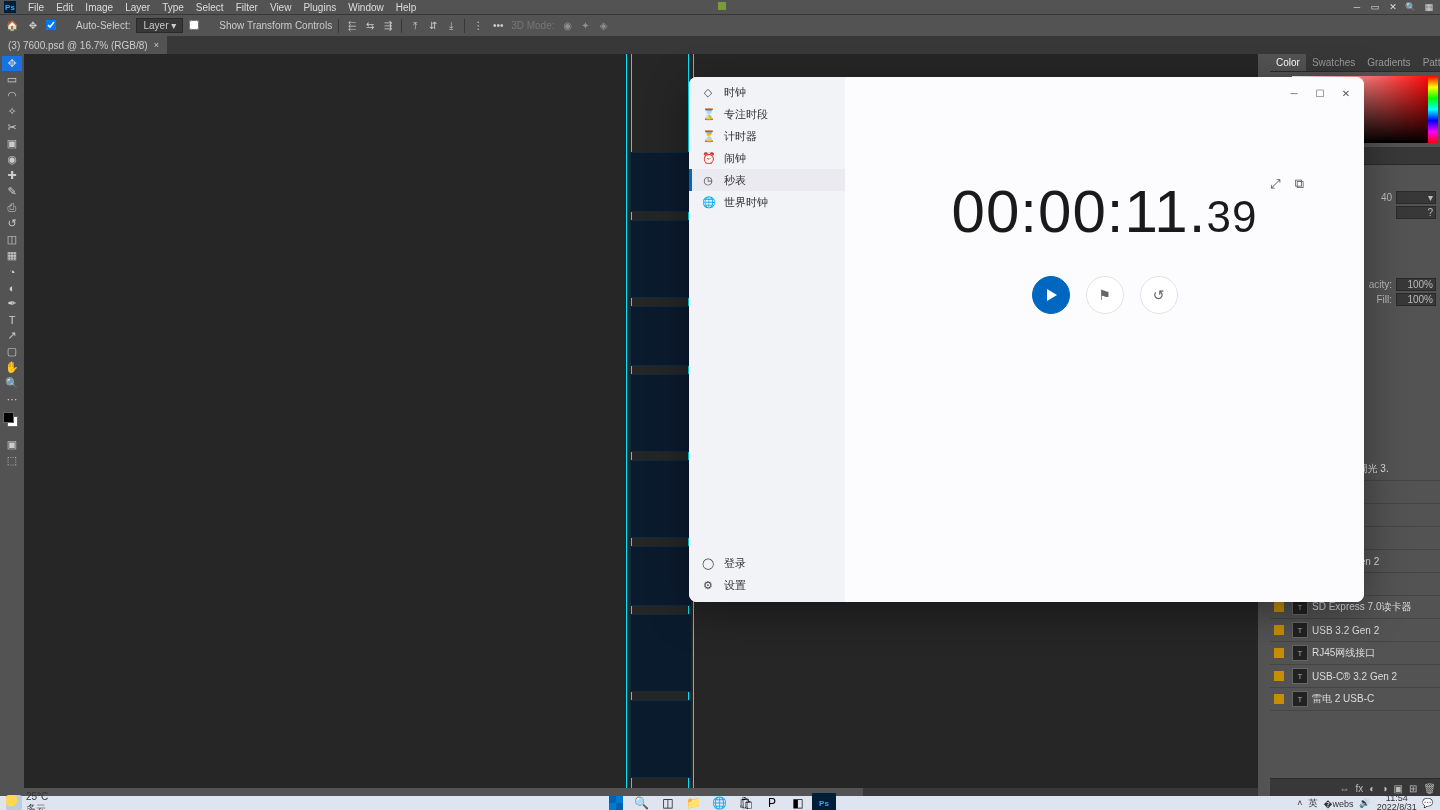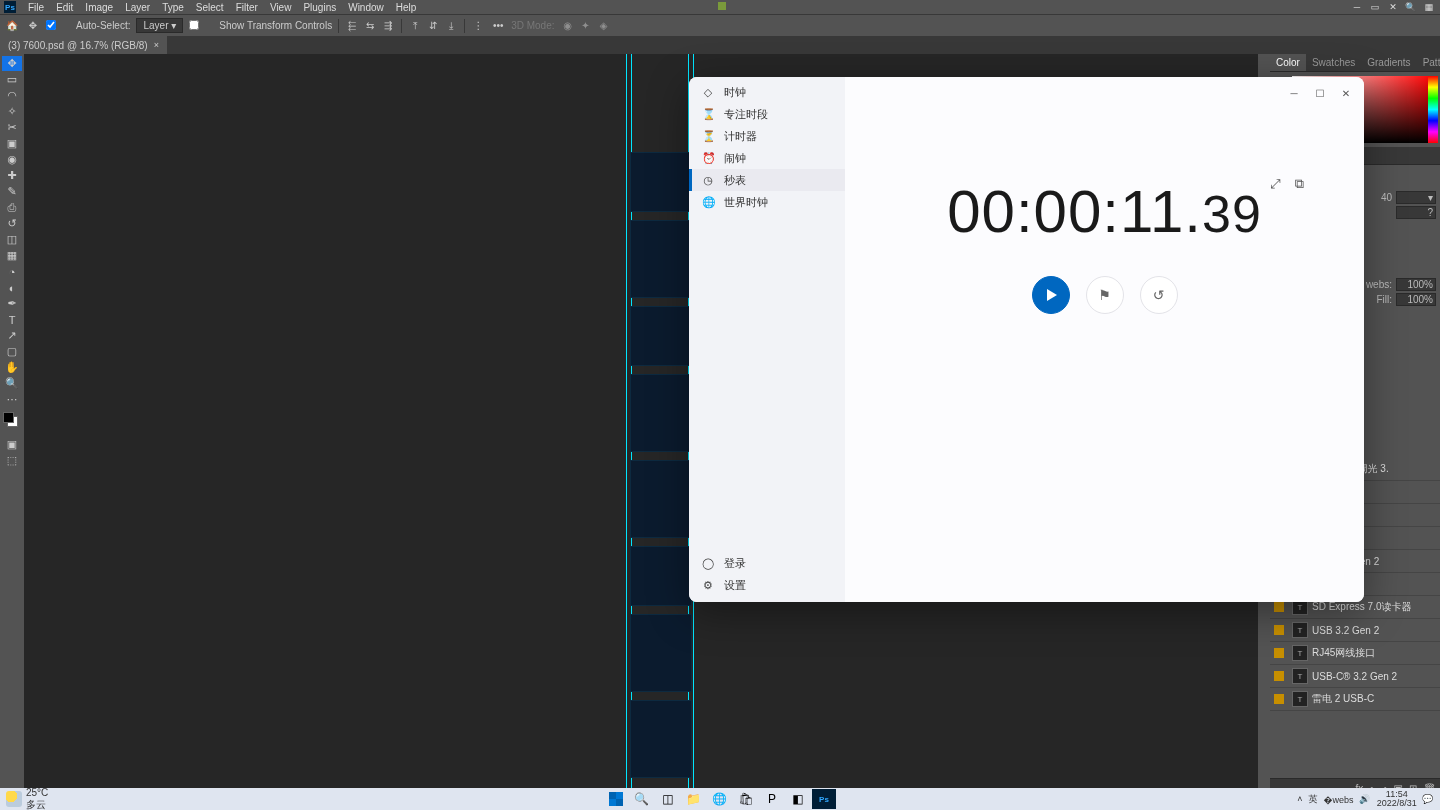--- a/index.html
+++ b/index.html
@@ -88,30 +88,30 @@
 .nav-icon{width:12px;font-size:11px;text-align:center;color:#444;}
 .nav-bottom{margin-top:auto;padding-bottom:6px;}
 
 .clock-main{flex:1;background:#fcfcfe;position:relative;}
 .clock-controls{position:absolute;top:6px;right:6px;display:flex;gap:2px;}
 .cc-btn{width:24px;height:20px;display:flex;align-items:center;justify-content:center;color:#555;font-size:10px;}
 
 .sw-display{position:absolute;top:100px;left:0;right:0;text-align:center;}
 .sw-icons{position:absolute;top:-1px;right:60px;display:flex;gap:14px;color:#555;font-size:13px;}
 .sw-time{font-size:60px;font-weight:300;color:#1a1a1a;letter-spacing:1px;display:flex;justify-content:center;align-items:baseline;}
-.sw-ms{font-size:52px;}
+.sw-ms{font-size:44px;}
 .sw-labels{display:flex;justify-content:center;gap:48px;color:#555;font-size:12px;margin-top:-2px;}
 .sw-lbl{width:40px;text-align:center;}
 .sw-buttons{display:flex;justify-content:center;gap:16px;margin-top:30px;}
 .sw-btn{width:38px;height:38px;border-radius:50%;border:1px solid #e3e3e8;background:#fff;display:flex;align-items:center;justify-content:center;color:#666;font-size:14px;}
 .sw-btn.play{background:#0067c0;border-color:#0067c0;color:#fff;}
 .play-tri{width:0;height:0;border-left:10px solid #fff;border-top:6px solid transparent;border-bottom:6px solid transparent;margin-left:3px;}
 
 
-.taskbar{position:absolute;left:0;right:0;bottom:0;height:22px;background:#dfe5f0;display:flex;align-items:center;}
+.taskbar{position:absolute;left:0;right:0;bottom:0;height:14px;background:#dfe5f0;display:flex;align-items:center;}
 .tb-weather{position:absolute;left:6px;display:flex;align-items:center;gap:4px;font-size:10px;color:#333;}
 .weather-icon{width:16px;height:16px;background:radial-gradient(circle at 30% 30%,#ffd94a 40%,transparent 40%),#bcd;border-radius:3px;}
 .tb-center{margin:0 auto;display:flex;gap:2px;}
 .tb-icon{width:24px;height:20px;display:flex;align-items:center;justify-content:center;font-size:12px;}
 .win-logo{width:14px;height:14px;background:conic-gradient(#0078d4 0 25%,#0063b1 25% 50%,#0078d4 50% 75%,#0063b1 75%);}
 .tb-right{position:absolute;right:6px;display:flex;align-items:center;gap:6px;font-size:9px;color:#333;}
 .tb-time{text-align:center;line-height:1;}
 
 .green-cursor{position:absolute;left:714px;top:399px;color:#6cbf00;font-size:14px;font-weight:bold;}
 .top-sq{position:absolute;left:718px;top:2px;width:8px;height:8px;background:#7a9a3b;}
@@ -268,21 +268,21 @@
             <div class="prop-val">?</div>
           </div>
         <div style="height:40px"></div>
         <div class="layer-tabs">
           <span>T</span>
           <span>¶</span>
           <span>▤</span>
           <span>◐•</span>
         </div>
         <div class="prop-row">
-            <span>webs:</span>
+            <span>acity:</span>
             <div class="prop-val">100%</div>
           </div>
         <div class="prop-row">
             <span>Fill:</span>
             <div class="prop-val">100%</div>
           </div>
       </div>
       <div class="layers-panel">
         <div class="layer-list" id="layer-list">
             <div class="layer">

